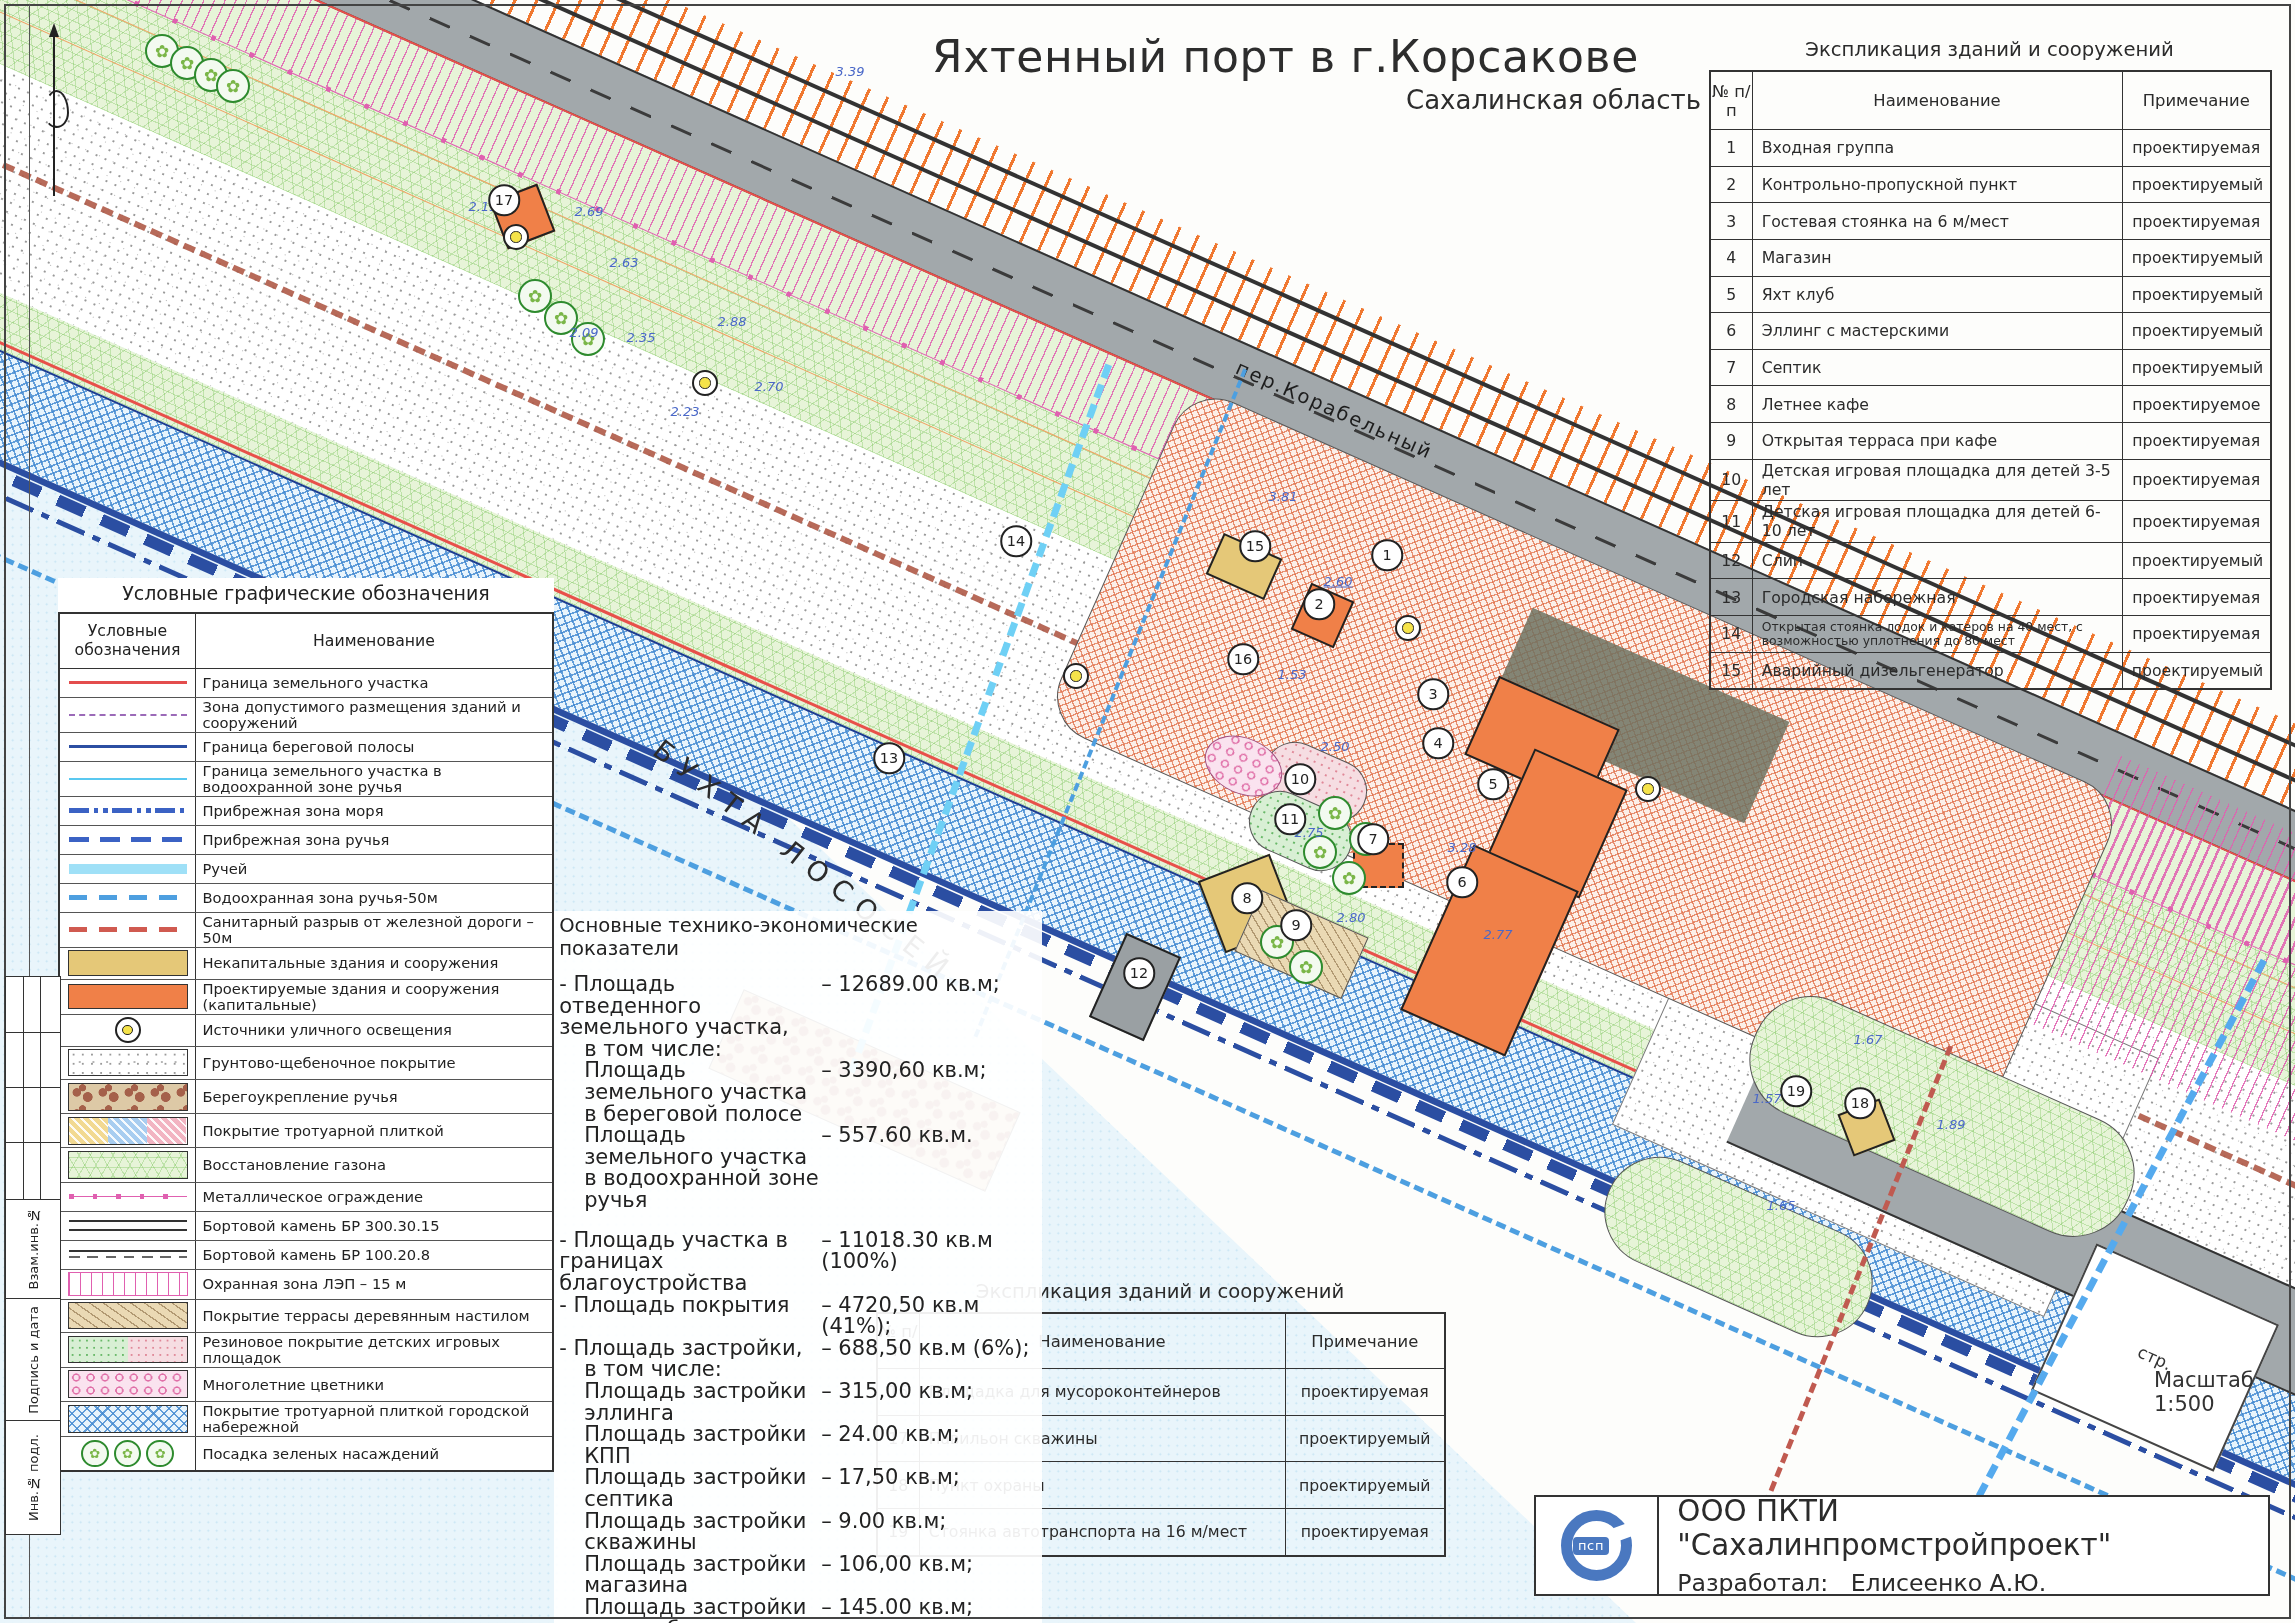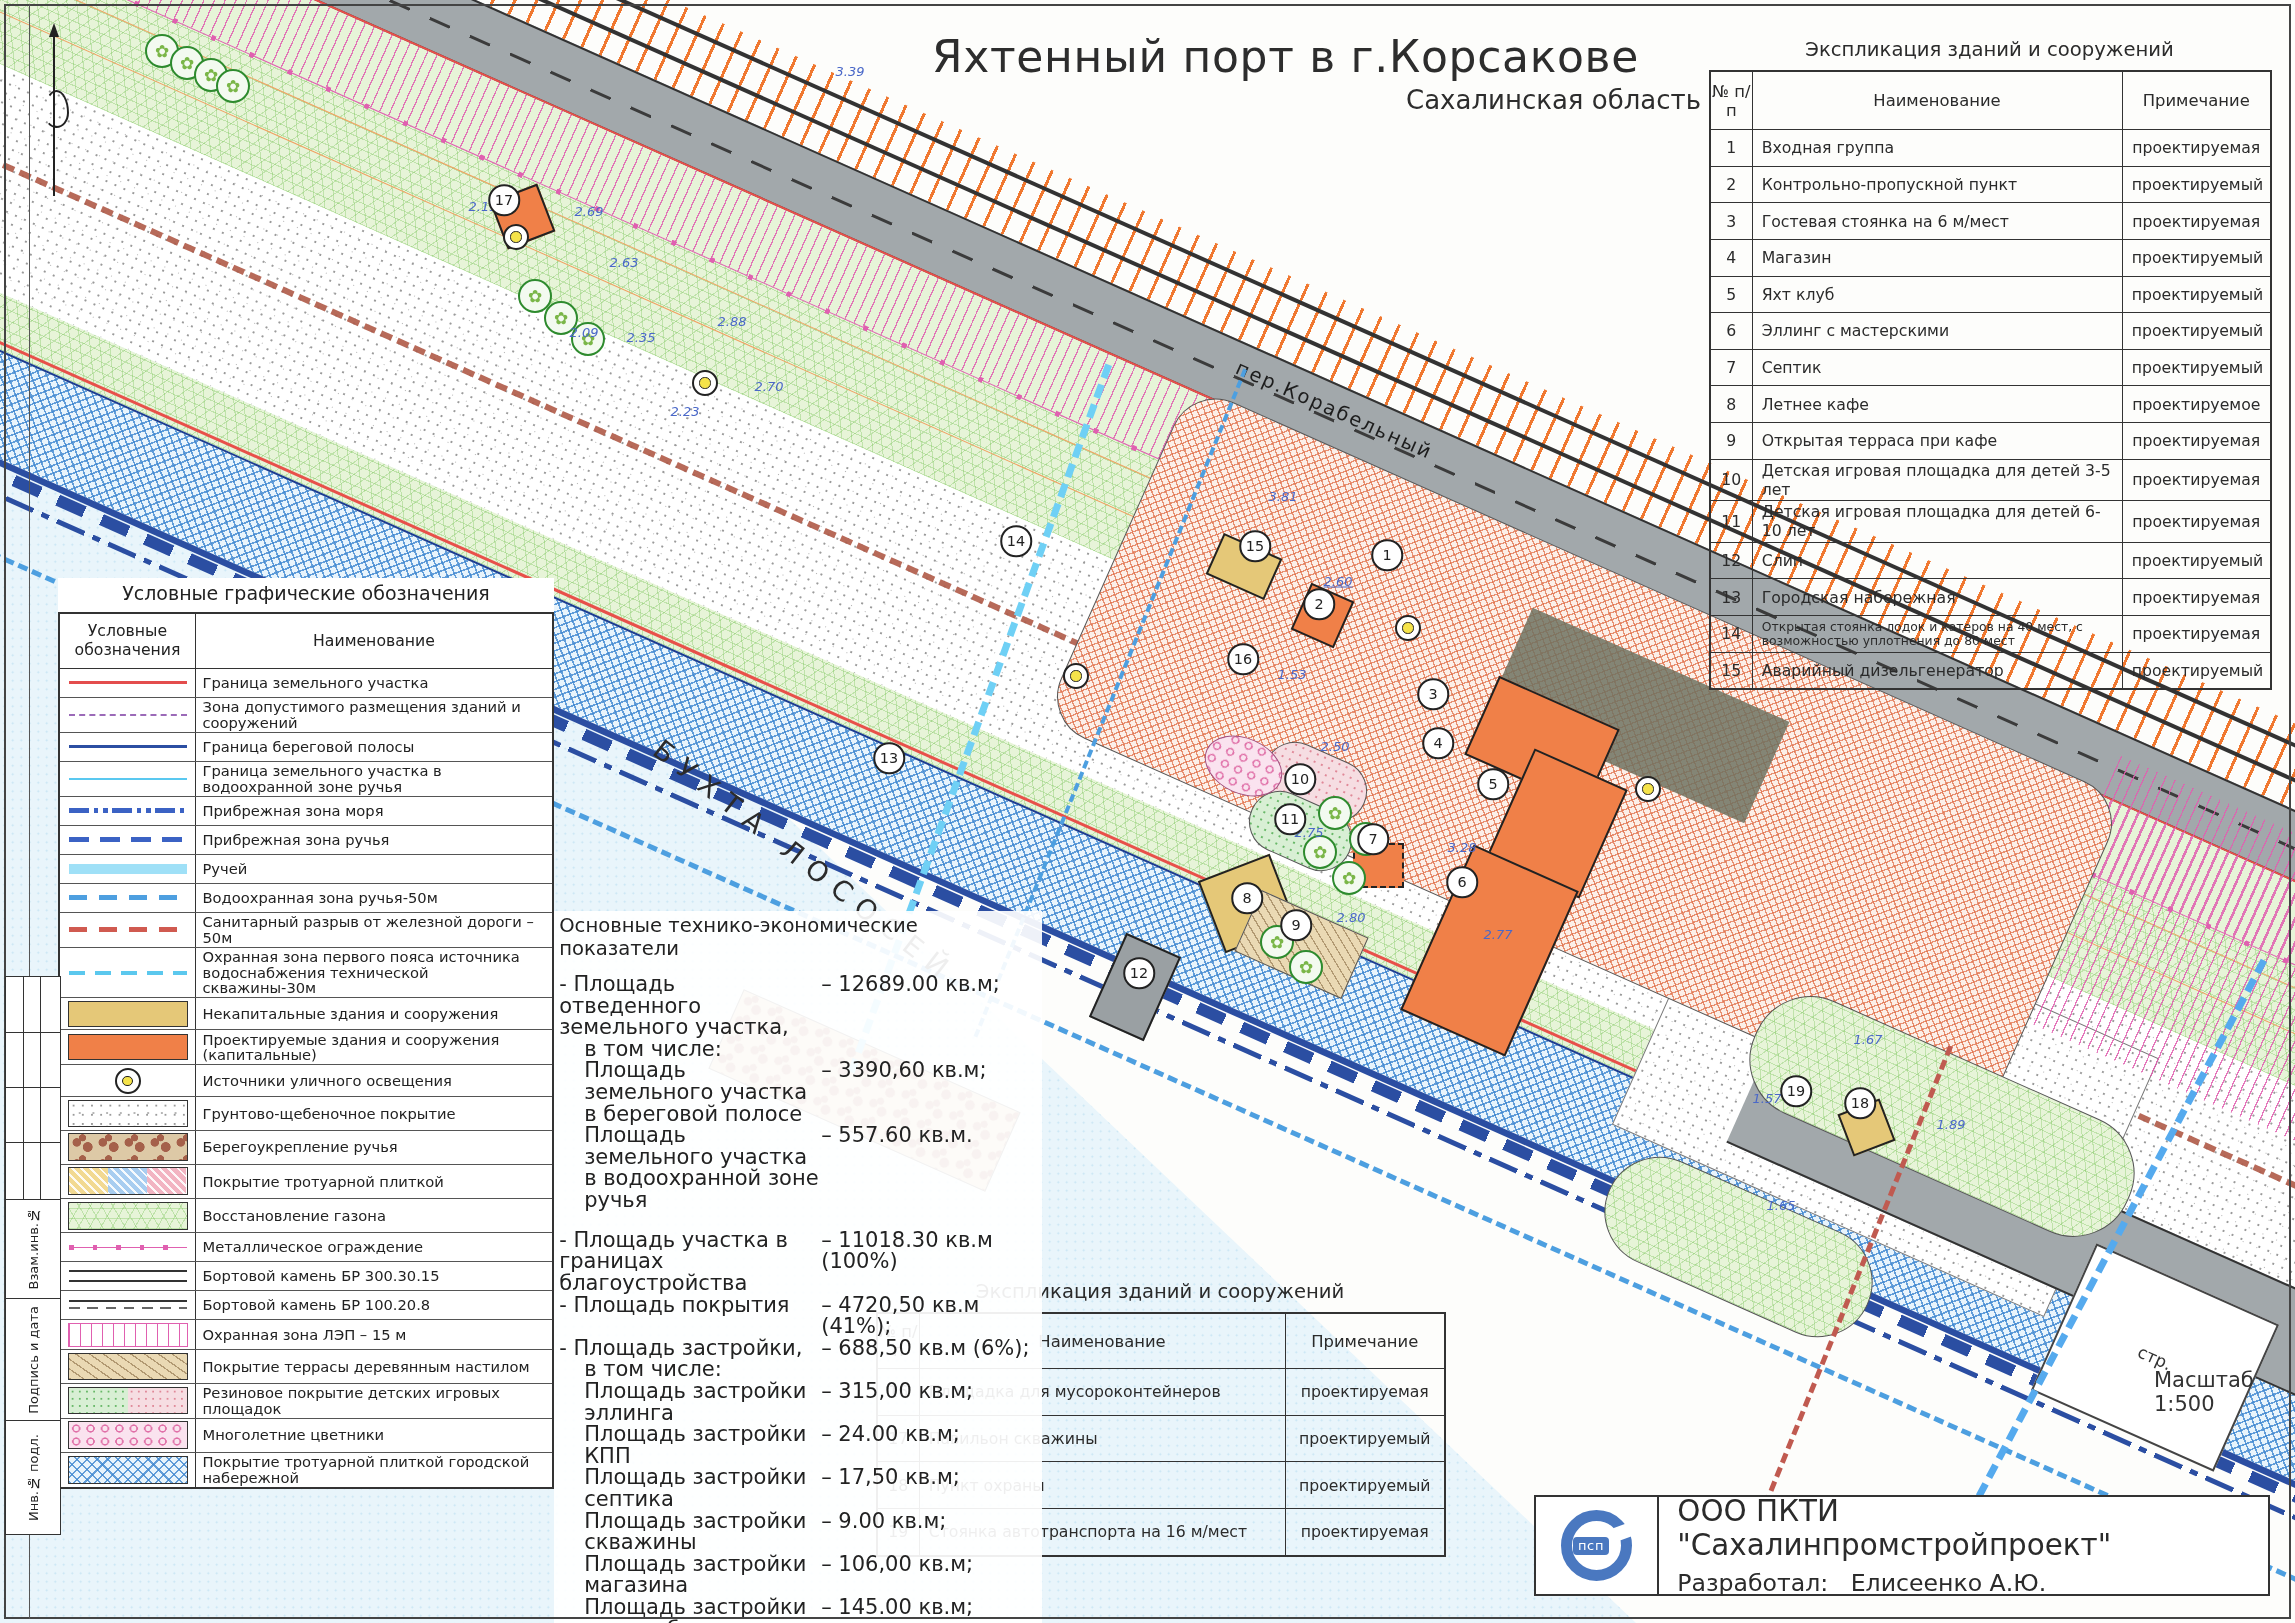--- a/index.html
+++ b/index.html
@@ -560,26 +560,20 @@
             <div class="lg-name">Водоохранная зона ручья-50м</div>
           </div>
           <div class="lg-row">
             <div class="lg-sw">
               <div class="sw sw-dash-red"></div>
             </div>
             <div class="lg-name">Санитарный разрыв от железной дороги – 50м</div>
           </div>
           <div class="lg-row">
             <div class="lg-sw">
-              <div class="sw sw-dash-cyan"></div>
-            </div>
-            <div class="lg-name">Охранная зона первого пояса источника водоснабжения технической скважины-30м</div>
-          </div>
-          <div class="lg-row">
-            <div class="lg-sw">
               <div class="sw sw-rect-tan"></div>
             </div>
             <div class="lg-name">Некапитальные здания и сооружения</div>
           </div>
           <div class="lg-row">
             <div class="lg-sw">
               <div class="sw sw-rect-orange"></div>
             </div>
             <div class="lg-name">Проектируемые здания и сооружения (капитальные)</div>
           </div>
@@ -660,20 +654,30 @@
             <div class="lg-sw">
               <div class="sw sw-flowers"></div>
             </div>
             <div class="lg-name">Многолетние цветники</div>
           </div>
           <div class="lg-row">
             <div class="lg-sw">
               <div class="sw sw-emb embpat"></div>
             </div>
             <div class="lg-name">Покрытие тротуарной плиткой городской набережной</div>
+          </div>
+          <div class="lg-row">
+            <div class="lg-sw">
+              <div class="sw sw-trees">
+                <i></i>
+                <i></i>
+                <i></i>
+              </div>
+            </div>
+            <div class="lg-name">Посадка зеленых насаждений</div>
           </div>
         </div>
     </div>
   </div>
 
   <div class="tech">
     <div class="tt">Основные технико-экономические показатели</div>
     <div id="tech-lines">
         <div class="t-line">
           <span class="lb">- Площадь отведенного земельного участка,</span>

